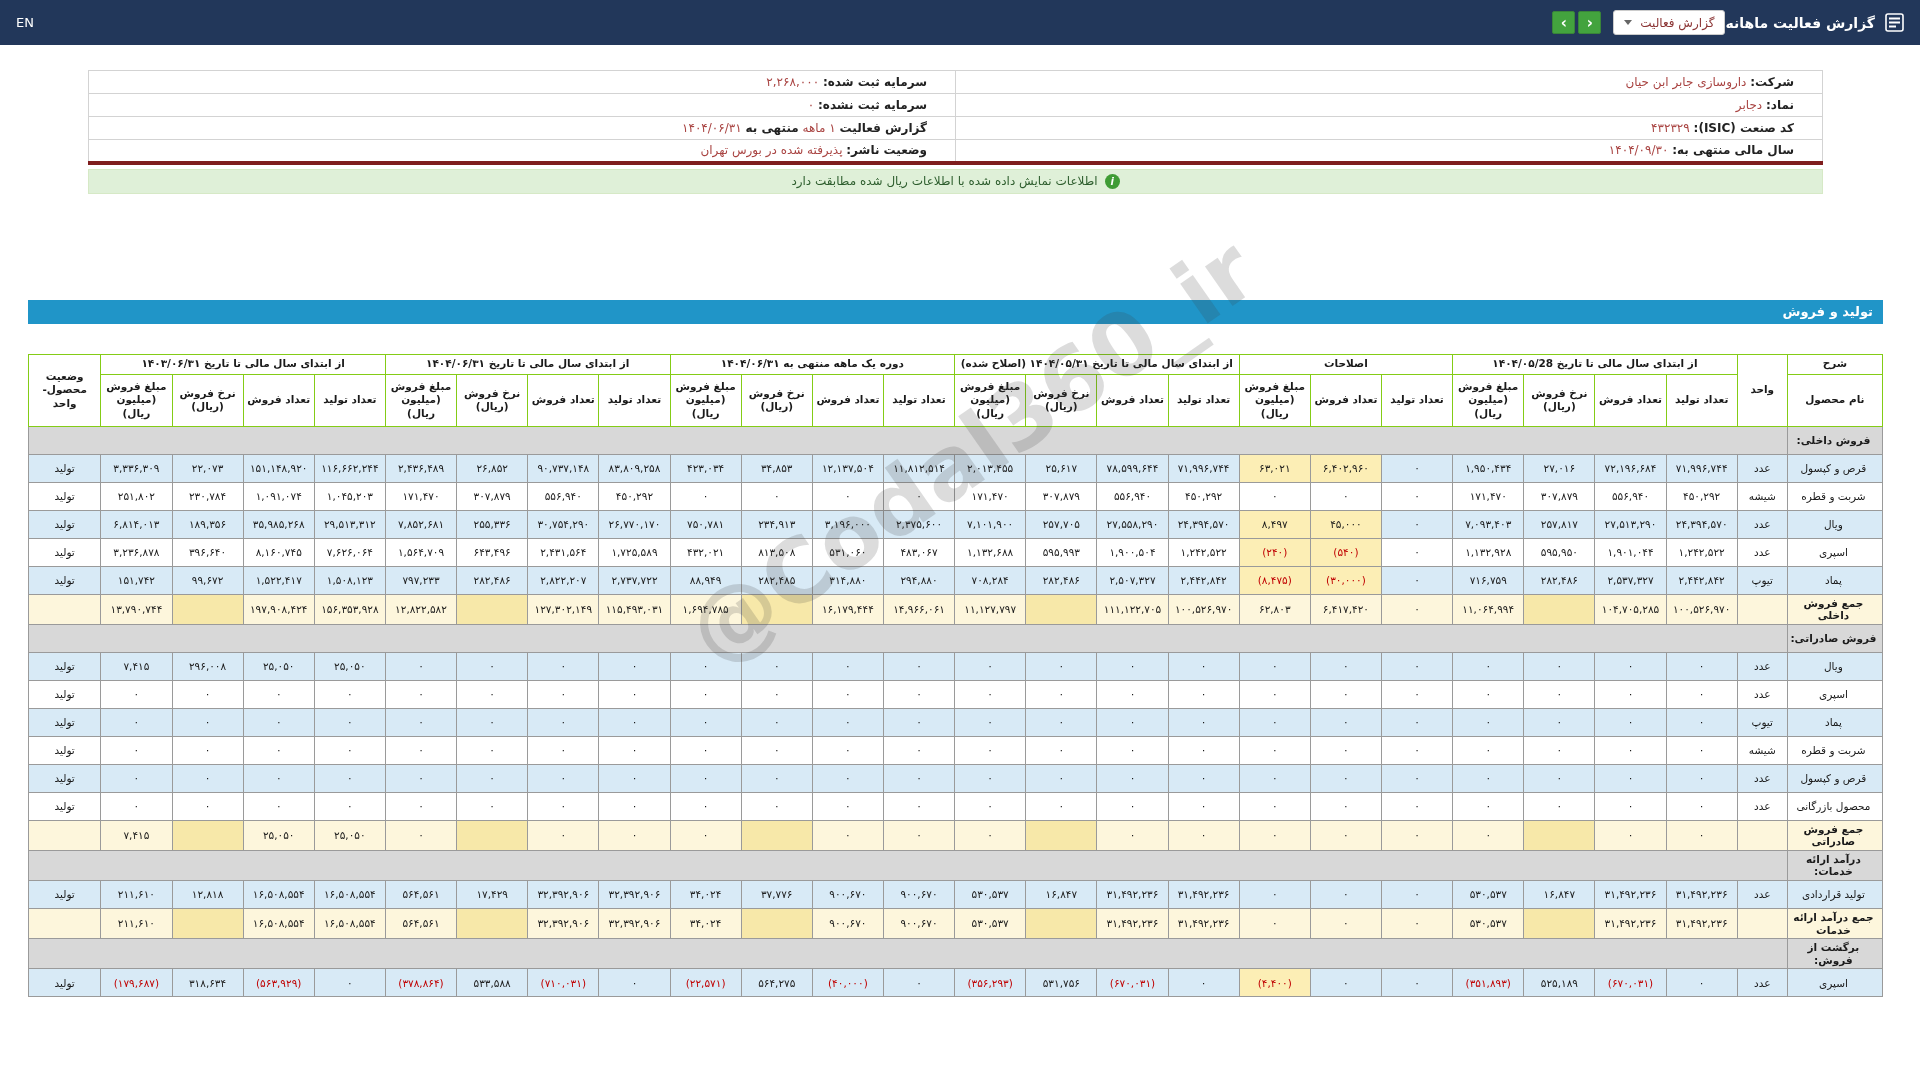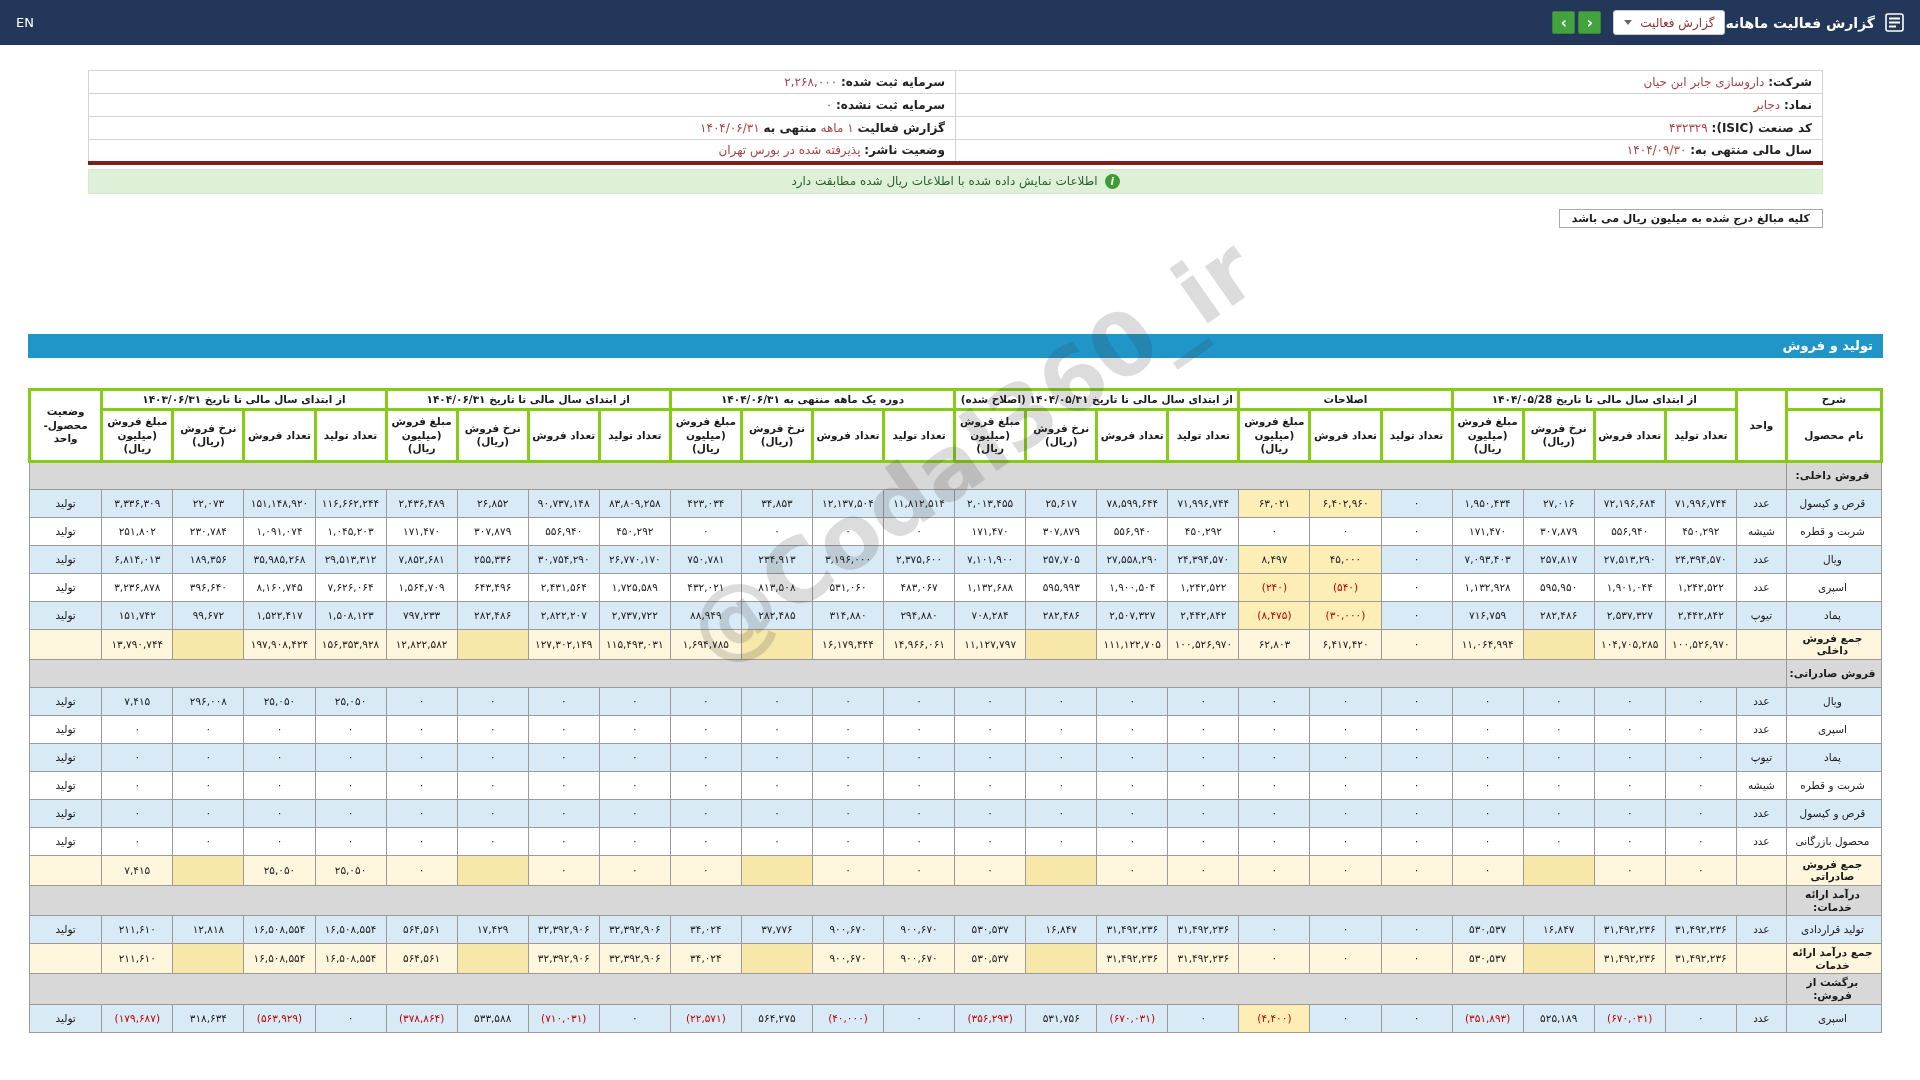--- a/index.html
+++ b/index.html
@@ -14,40 +14,40 @@
   .caret{width:0;height:0;border-left:4px solid transparent;border-right:4px solid transparent;border-top:5px solid #666}
   .navbtns{display:flex;gap:3px}
   .navbtn{width:23px;height:23px;background:#43a33e;border:1px solid #398439;color:#fff;font-size:15px;font-weight:bold;line-height:20px;text-align:center;border-radius:2px;cursor:pointer;font-family:inherit}
   .en-label{margin-inline-start:auto;font-size:13px;cursor:pointer}
 
   
   .page{width:1855px;margin:25px 37px 0 28px;position:relative}
 
   
   .info-table{width:1735px;margin:0 60px;border-collapse:collapse;font-size:12px;background:#fff}
-  .info-table td{border:1px solid #d3d3d3;height:23px;padding:1px 10px;width:50%}
+  .info-table td{border:1px solid #d3d3d3;height:23px;padding:1px 28px;width:50%}
   .info-table tr:last-child td{border-bottom:4px solid #7f1d1d}
   .lbl{font-weight:bold;color:#222}
   .val{color:#a94442}
 
   
   .notice{margin:4px 60px 0;background:#dff0d8;border:1px solid #d6e9c6;height:25px;display:flex;align-items:center;justify-content:center;gap:7px;font-size:12px;color:#2e5e2e}
   .info-icon{width:15px;height:15px;border-radius:50%;background:#3f9c35;color:#fff;font-size:10px;font-weight:bold;display:inline-flex;align-items:center;justify-content:center;font-style:italic}
 
   
   .unitbox-wrap{margin:13px 60px 0}
   .unitbox{display:inline-block;border:1px solid #a9a9a9;padding:2px 12px;font-size:11px;font-weight:bold;background:#fff}
 
   
   .secbar{margin-top:106px;height:24px;background:#2095c8;color:#fff;font-size:13px;font-weight:bold;line-height:24px;padding:0 10px}
   .amounts-note{border:1px solid #bbb;border-top:none;height:23px;line-height:22px;padding:0 8px;font-size:11px;font-weight:bold;background:#fff}
 
   
   .data-table{width:100%;margin-top:30px;border-collapse:collapse;table-layout:fixed;font-size:10.5px}
-  .data-table th{border:3px solid #84cc16;background:#fff;font-weight:bold;padding:2px;vertical-align:middle;line-height:1.25;text-align:center}
+  .data-table th{border:1px solid #84cc16;background:#fff;font-weight:bold;padding:2px;vertical-align:middle;line-height:1.25;text-align:center}
   .data-table thead tr:first-child th{height:20px}
   .data-table thead tr:last-child th{height:52px}
   .data-table td{border:1px solid #9a9a9a;text-align:center;padding:2px 2px;height:28px;line-height:1.2;vertical-align:middle;word-wrap:break-word}
   td.name{padding-right:5px}
   .row-odd td{background:#d8eaf6}
   .row-even td{background:#fff}
   .row-total td{background:#fdf6dc}
   .row-total td.rate-empty{background:#f7e8a9}
   .row-section td{background:#d8d8d8;font-weight:bold}
   td.neg{color:#c00000}
@@ -102,23 +102,20 @@
         <td><span class="lbl">وضعیت ناشر:</span> <span class="val">پذیرفته شده در بورس تهران</span></td>
       </tr>
     </tbody>
   </table>
 
   <div class="notice">
     <span class="info-icon">i</span>
     <span>اطلاعات نمایش داده شده با اطلاعات ریال شده مطابقت دارد</span>
   </div>
 
-  <div class="unitbox-wrap">
-    <span class="unitbox">کلیه مبالغ درج شده به میلیون ریال می باشد</span>
-  </div>
 
   <div class="secbar">تولید و فروش</div>
 
   <table class="data-table">
     <colgroup id="cols">
         <col style="width: 95px;">
         <col style="width: 50px;">
         <col style="width: 71px;">
         <col style="width: 71px;">
         <col style="width: 71px;">

